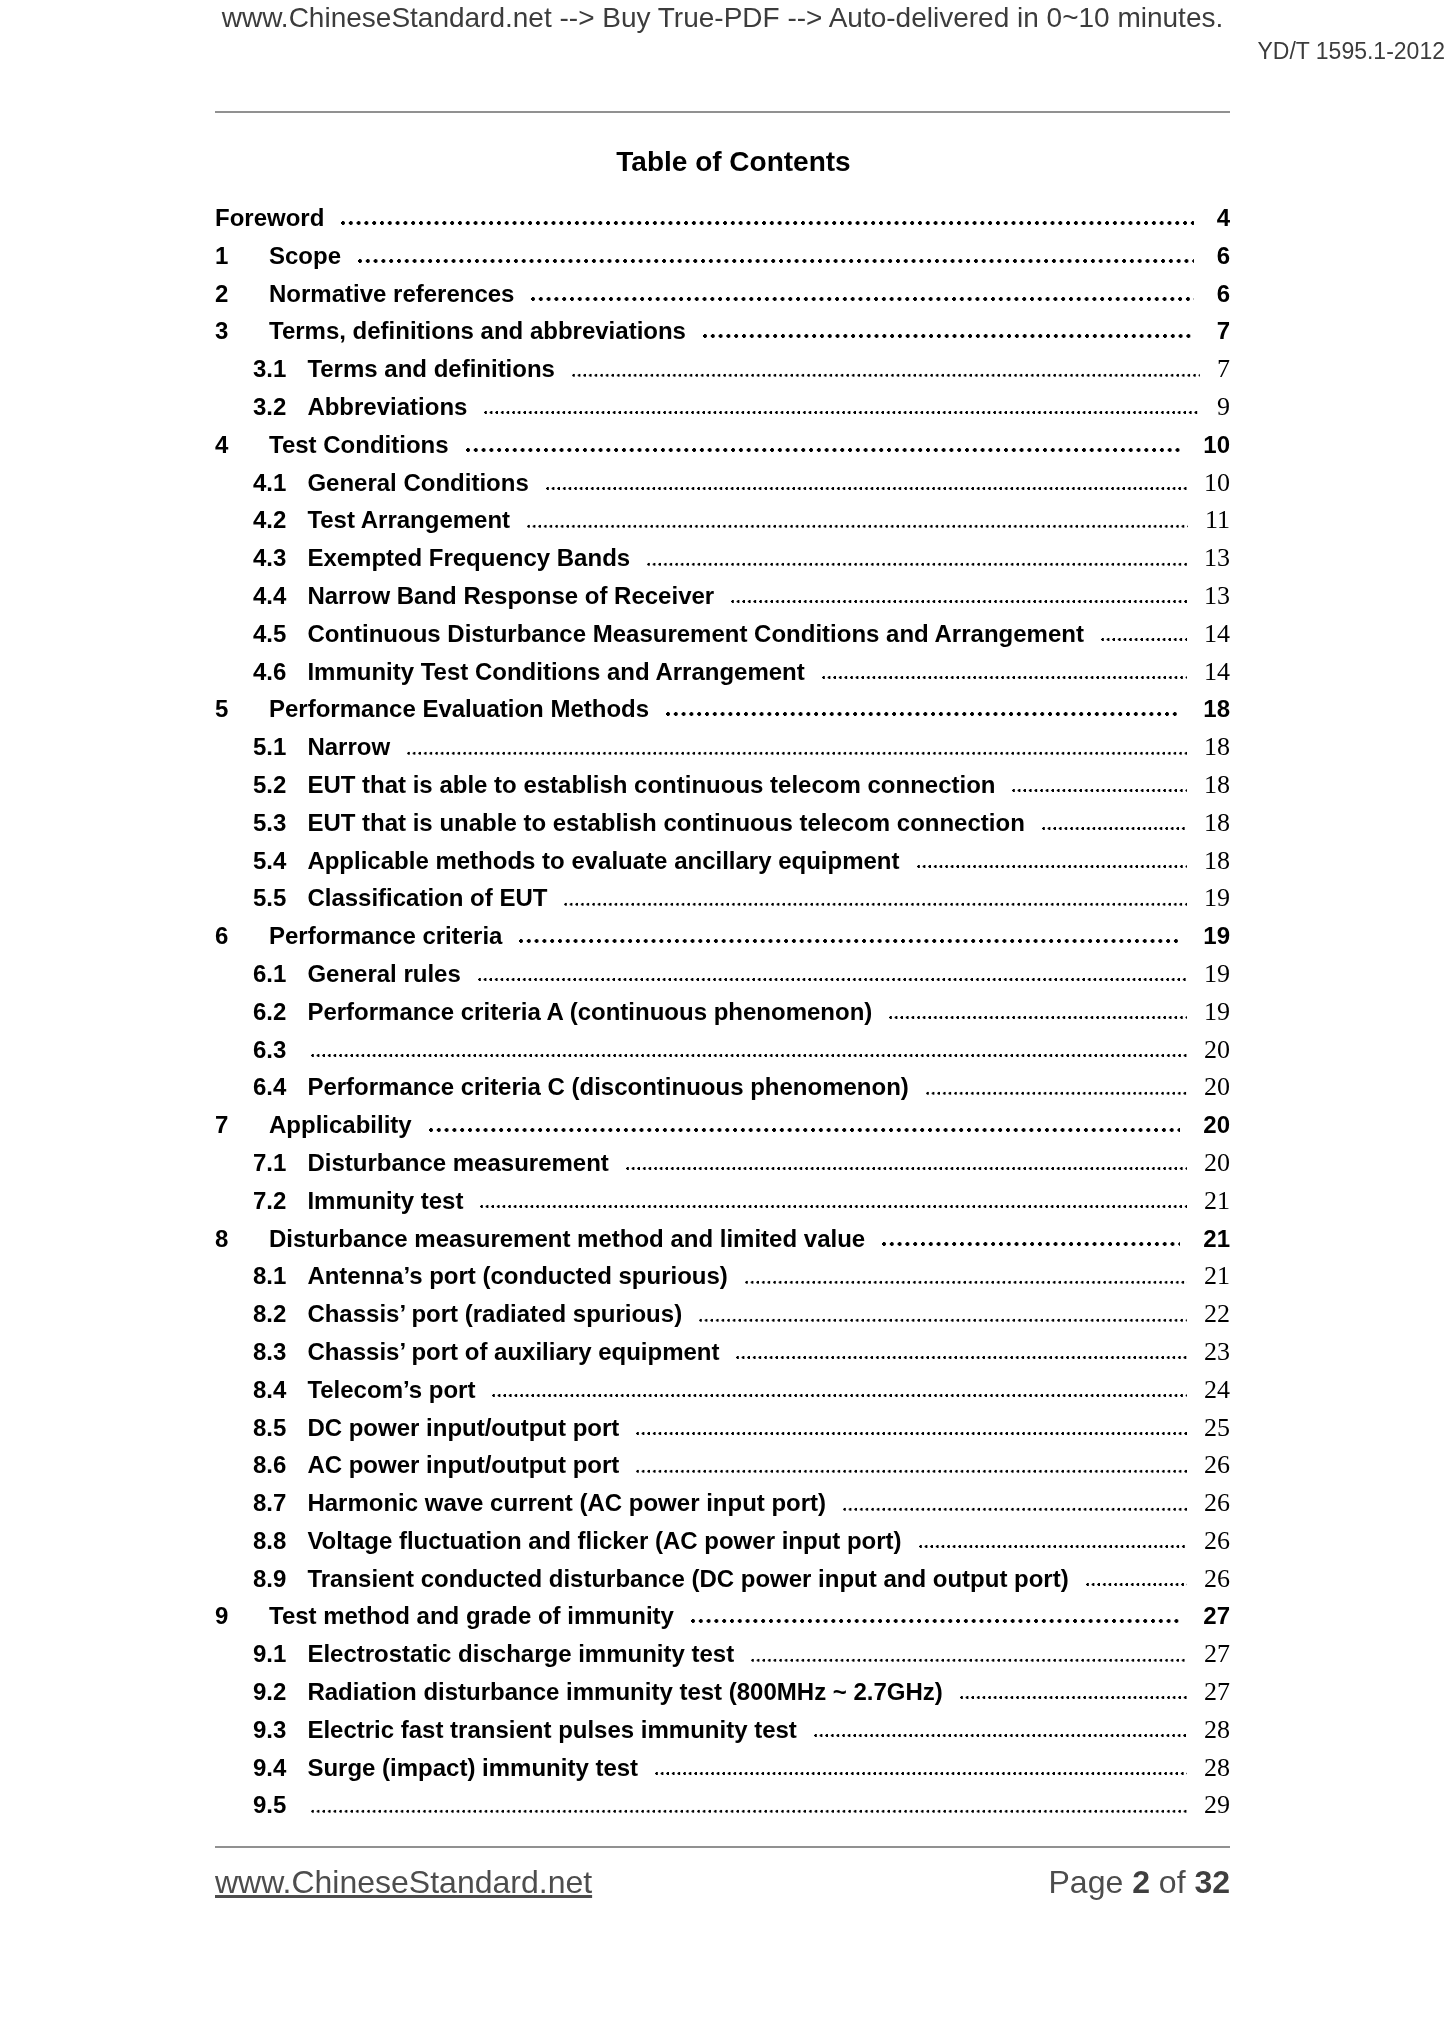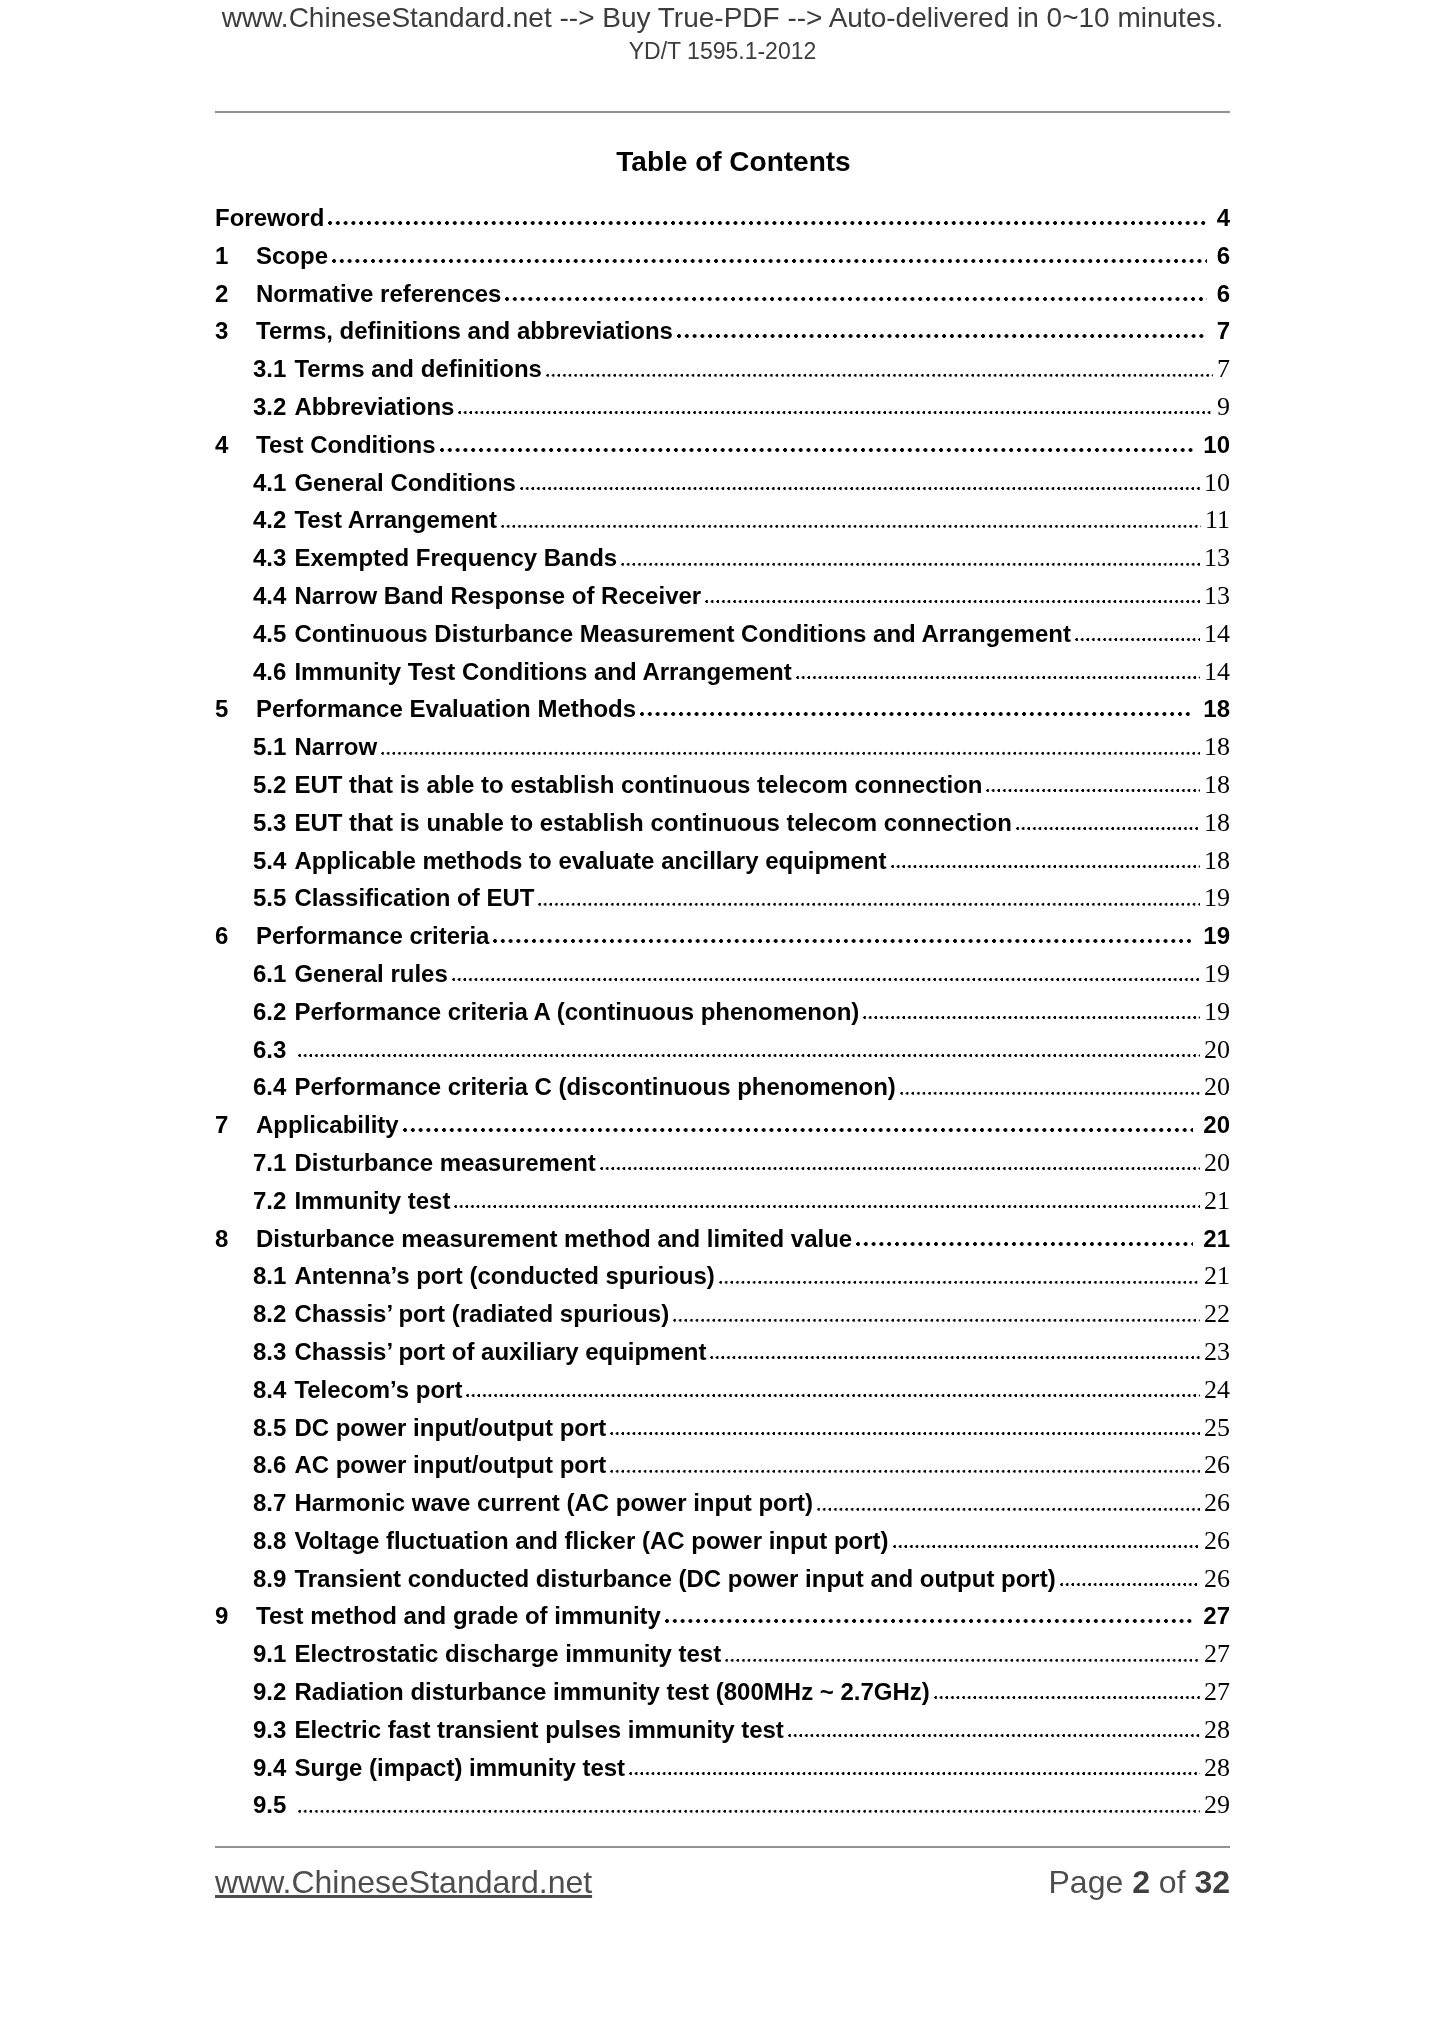--- a/index.html
+++ b/index.html
@@ -8,34 +8,34 @@
     background: #ffffff;
     font-family: "Liberation Sans", "DejaVu Sans", sans-serif;
     color: #000;
     overflow: hidden;
   }
   .page { width: 1445px; height: 2044px; position: relative; }
 
   
   .hdr { text-align: center; color: #3c3c3c; }
   .hdr-banner { font-size: 28px; line-height: 36px; }
-  .hdr-doc { font-size: 23px; line-height: 30px; }
+  .hdr-doc { font-size: 23px; line-height: 30px; text-align: right; }
   .rule {
     height: 2px; background: #919191; border: 0;
     margin: 0 215px; width: 1015px;
   }
   .rule-top { margin-top: 45px; }
 
   
   .toc-title {
     text-align: center; font-weight: bold; font-size: 28px;
     margin-top: 32px; line-height: 34px; color: #000; margin-left: 22px;
   }
   .toc-list { margin: 20px 215px 0 215px; }
-  .toc-row { display: flex; align-items: baseline; line-height: 37.8px; white-space: nowrap; }
+  .toc-row { display: flex; align-items: baseline; line-height: 37.8px; white-space: nowrap; gap: 13px; }
   .toc-row .ttl, .toc-row .num { font-weight: bold; font-size: 24px; }
   .lvl0 .num { display: inline-block; width: 41px; flex: 0 0 41px; }
   .lvl1 { padding-left: 38px; }
   .lvl1 .num { margin-right: 8px; }
   .leader { flex: 1 1 auto; margin: 0 3px 0 4px; }
   .lvl0 .leader {
     height: 6px;
     background-image: radial-gradient(circle at 2.1px 3px, #000 1.7px, rgba(0,0,0,0) 2.1px);
     background-size: 7.8px 6px; background-repeat: repeat-x; background-position: left bottom;
   }

